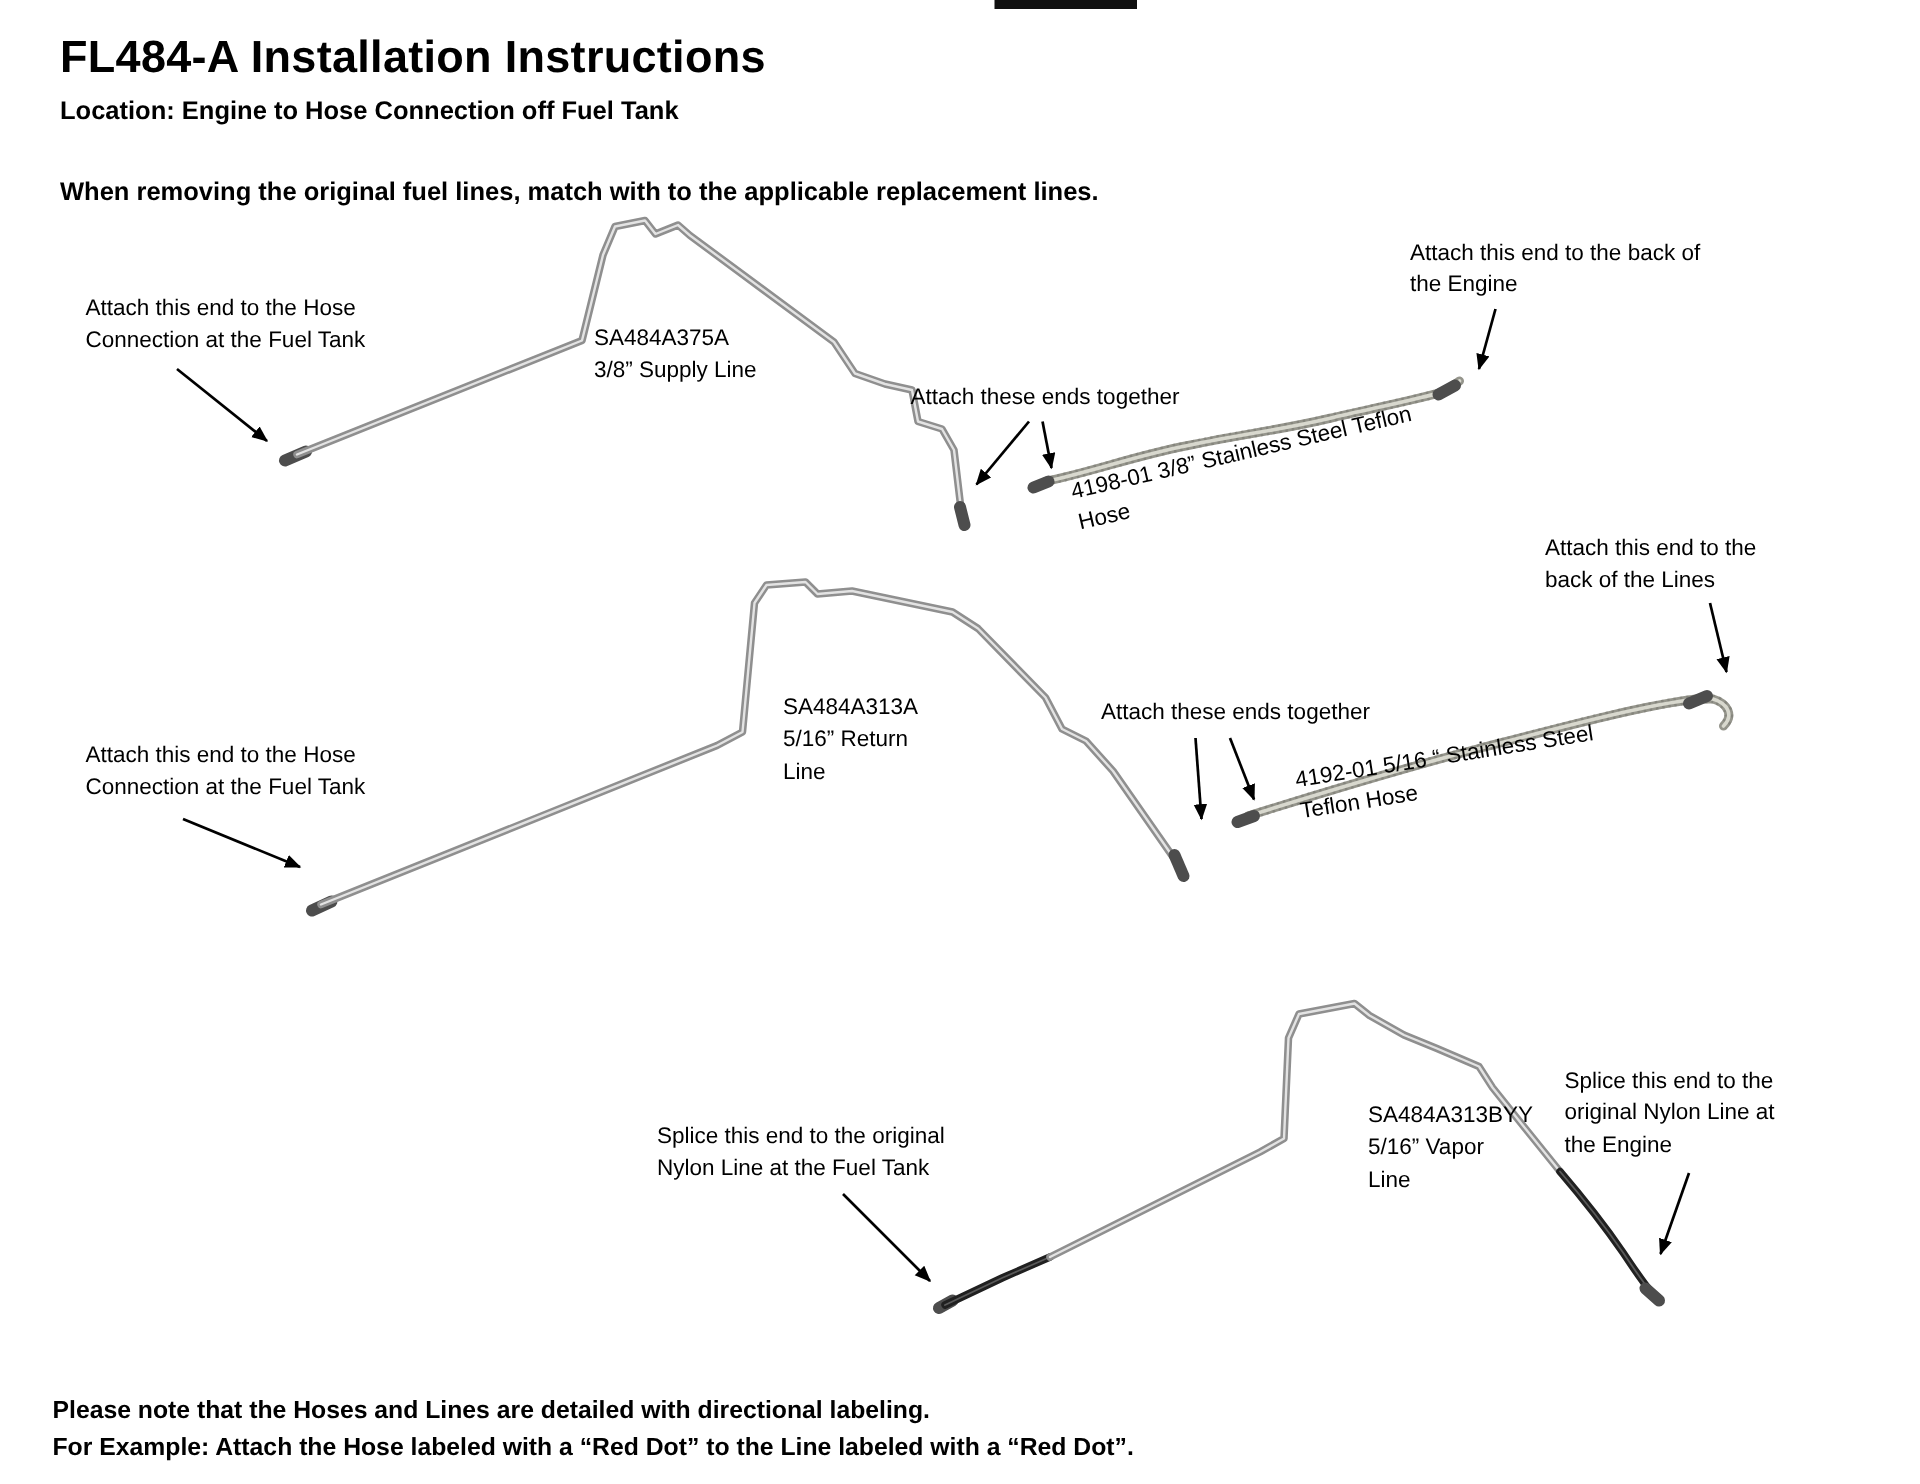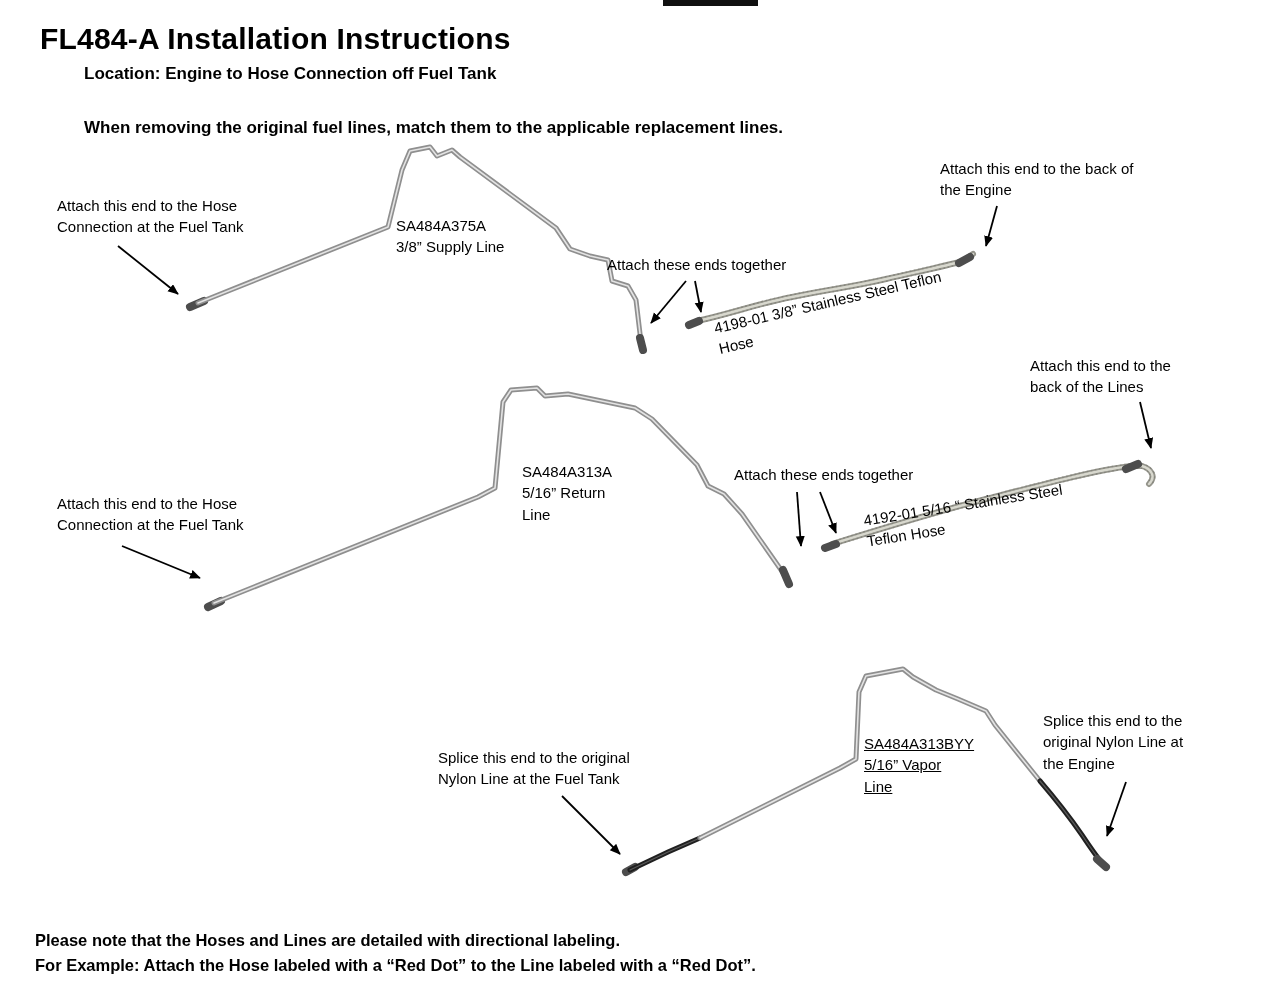--- a/index.html
+++ b/index.html
@@ -2,21 +2,21 @@
 <html><head>
 <meta charset="utf-8">
 <style>
   html,body{margin:0;padding:0;}
   body{width:1280px;height:989px;position:relative;background:#ffffff;
        font-family:"Liberation Sans","DejaVu Sans",sans-serif;color:#000;overflow:hidden;}
   .abs{position:absolute;}
   #diagram-svg{position:absolute;left:0;top:0;z-index:1;}
   .txt{position:absolute;z-index:2;}
   .title{font-size:30px;font-weight:bold;letter-spacing:.2px;}
-  .sub{font-size:17px;font-weight:bold;margin-left:44px;}
+  .sub{font-size:17px;font-weight:bold;}
   .note{font-size:16.5px;font-weight:bold;margin-top:30px;}
   .lbl{font-size:15px;line-height:1.42;white-space:pre-line;}
   .ctr{text-align:left;}
   .rot{transform-origin:0 0;}
   .topbar{background:#101010;z-index:3;}
   .tube-outer{fill:none;stroke:#8f8f8f;stroke-width:5;stroke-linejoin:round;stroke-linecap:round;}
   .tube-inner{fill:none;stroke:#e3e3e3;stroke-width:1.6;stroke-linejoin:round;stroke-linecap:round;}
   .hose-outer{fill:none;stroke:#95958c;stroke-width:6;stroke-linejoin:round;stroke-linecap:round;}
   .hose-braid{fill:none;stroke:#6e6e66;stroke-width:6;stroke-dasharray:1.6 2.6;opacity:.4;}
   .hose-inner{fill:none;stroke:#d8d8ce;stroke-width:2.4;stroke-linecap:round;}
@@ -25,21 +25,21 @@
   .fit{fill:none;stroke:#4d4d4d;stroke-width:8;stroke-linecap:round;}
   .arrow{stroke:#000;stroke-width:1.8;fill:none;}
 </style>
 </head>
 <body>
 
 <div class="abs topbar" style="left:663px;top:0;width:95px;height:6px;"></div>
 
 <div class="txt title" style="left:40px;top:22px;">FL484-A Installation Instructions</div>
 <div class="txt sub" style="left:40px;top:64px;">Location: Engine to Hose Connection off Fuel Tank</div>
-<div class="txt sub" style="left:40px;top:118px;">When removing the original fuel lines, match them to the applicable replacement lines.</div>
+<div class="txt sub" style="left:40px;top:118px;">When removing the original fuel lines, match with to the applicable replacement lines.</div>
 
 <svg id="diagram-svg" width="1280" height="989" viewBox="0 0 1280 989">
   <defs>
     <marker id="ah" markerWidth="8" markerHeight="7" refX="5.5" refY="2.5" orient="auto" markerUnits="strokeWidth">
       <path d="M0,0 L6,2.5 L0,5 Z" fill="#000"></path>
     </marker>
   </defs>
 
   <g>
     <path class="fit" d="M190,307 L204,301"></path>
@@ -112,21 +112,21 @@
 5/16” Return
 Line</div>
 <div class="txt lbl" style="left:734px;top:464px;width:230px;">Attach these ends together</div>
 <div class="txt lbl rot" style="left:862px;top:510px;width:260px;transform:rotate(-9deg);">4192-01  5/16 “ Stainless Steel
 Teflon Hose</div>
 <div class="txt lbl" style="left:1030px;top:355px;width:170px;">Attach this end to the
 back of the Lines</div>
 
 <div class="txt lbl ctr" style="left:438px;top:747px;width:215px;">Splice this end to the original
 Nylon  Line at the Fuel Tank</div>
-<div class="txt lbl" style="left:864px;top:733px;width:130px;text-decoration:underline;">SA484A313BYY
+<div class="txt lbl" style="left:912px;top:733px;width:130px;">SA484A313BYY
 5/16” Vapor
 Line</div>
 <div class="txt lbl" style="left:1043px;top:710px;width:165px;">Splice this end to the
 original Nylon Line at
 the Engine</div>
 
 <div class="txt note" style="left:35px;top:901px;">Please note that the Hoses and Lines are detailed with directional labeling.</div>
 <div class="txt note" style="left:35px;top:926px;">For Example: Attach the Hose labeled with a “Red Dot” to the Line labeled with a “Red Dot”.</div>
 
 </body></html>

